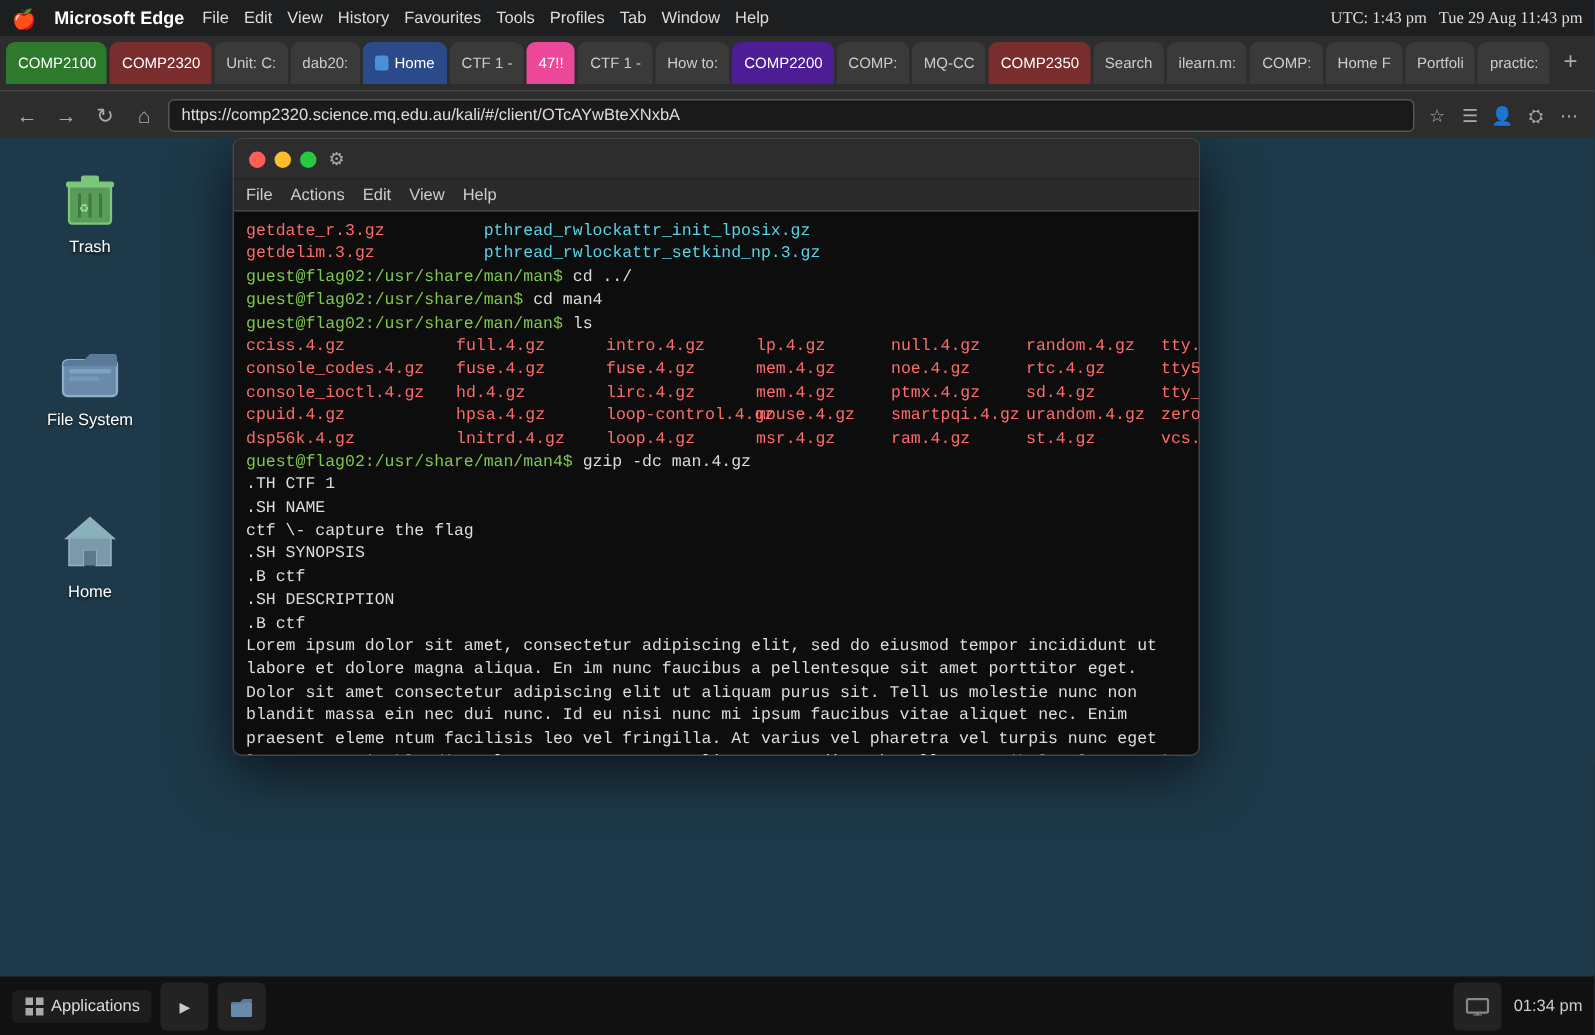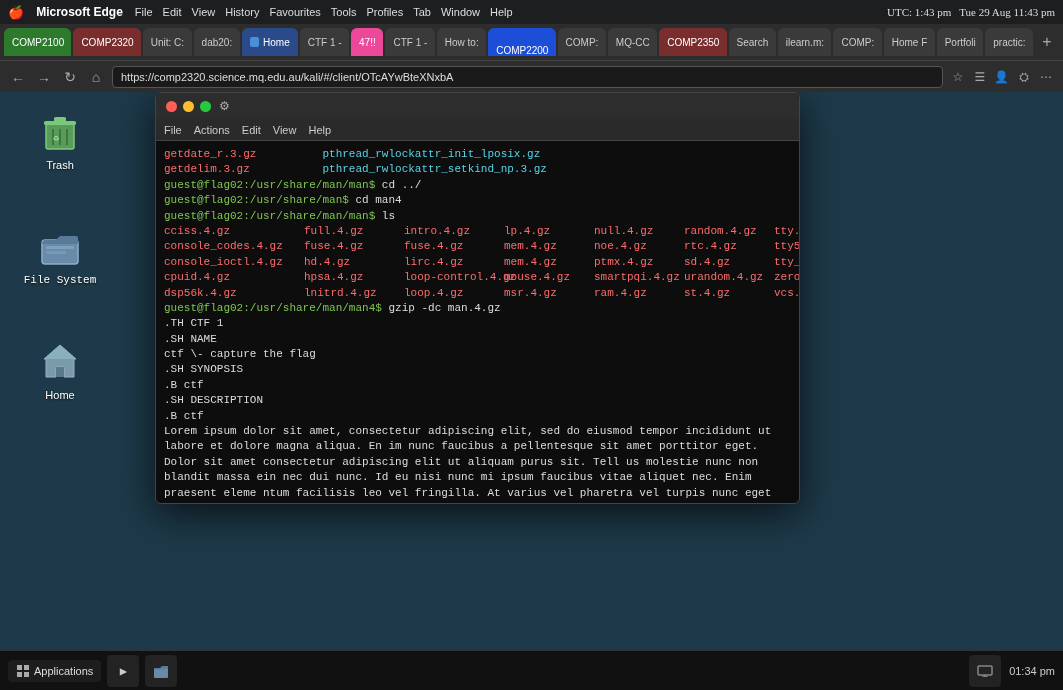--- a/index.html
+++ b/index.html
@@ -354,21 +354,21 @@
   </div>
   <div class="tab" style="background:#ec4899;color:#fff;">
     <span>47!!</span>
   </div>
   <div class="tab">
     <span>CTF 1 -</span>
   </div>
   <div class="tab">
     <span>How to:</span>
   </div>
-  <div class="tab active" style="background:#1d4ed8;color:#fff;align-items:flex-end;">
+  <div class="tab active" style="background:#4c1d95;color:#fff;">
     <span>COMP2200</span>
   </div>
   <div class="tab">
     <span>COMP:</span>
   </div>
   <div class="tab">
     <span>MQ-CC</span>
   </div>
   <div class="tab" style="background:#7a2d2d;color:#fff;">
     <span>COMP2350</span>
@@ -419,21 +419,21 @@
         <rect x="16" y="8" width="12" height="5" rx="1.5" fill="#7ac97a"></rect>
         <line x1="15" y1="20" x2="15" y2="36" stroke="#3a7a3a" stroke-width="2"></line>
         <line x1="22" y1="20" x2="22" y2="36" stroke="#3a7a3a" stroke-width="2"></line>
         <line x1="29" y1="20" x2="29" y2="36" stroke="#3a7a3a" stroke-width="2"></line>
         <text x="15" y="32" font-size="10" fill="#a0e0a0" font-family="monospace">♻</text>
       </svg>
     </div>
     <span class="desktop-icon-label">Trash</span>
   </div>
 
-  <div class="desktop-icon" style="left:20px;top:130px;font-family:Liberation Mono, monospace;">
+  <div class="desktop-icon" style="left:20px;top:130px;">
     <div class="desktop-icon-img">
       <svg width="44" height="44" viewBox="0 0 44 44">
         <rect x="4" y="16" width="36" height="24" rx="3" fill="#6a8aaa" stroke="#8ab0cc" stroke-width="1.5"></rect>
         <path d="M4 20 Q4 16 8 16 L18 16 L22 12 L38 12 Q40 12 40 14 L40 20 Z" fill="#5a7a9a"></path>
         <rect x="8" y="22" width="28" height="3" rx="1" fill="#8ab0cc" opacity="0.6"></rect>
         <rect x="8" y="27" width="20" height="3" rx="1" fill="#8ab0cc" opacity="0.4"></rect>
       </svg>
     </div>
     <span class="desktop-icon-label">File System</span>
   </div>

